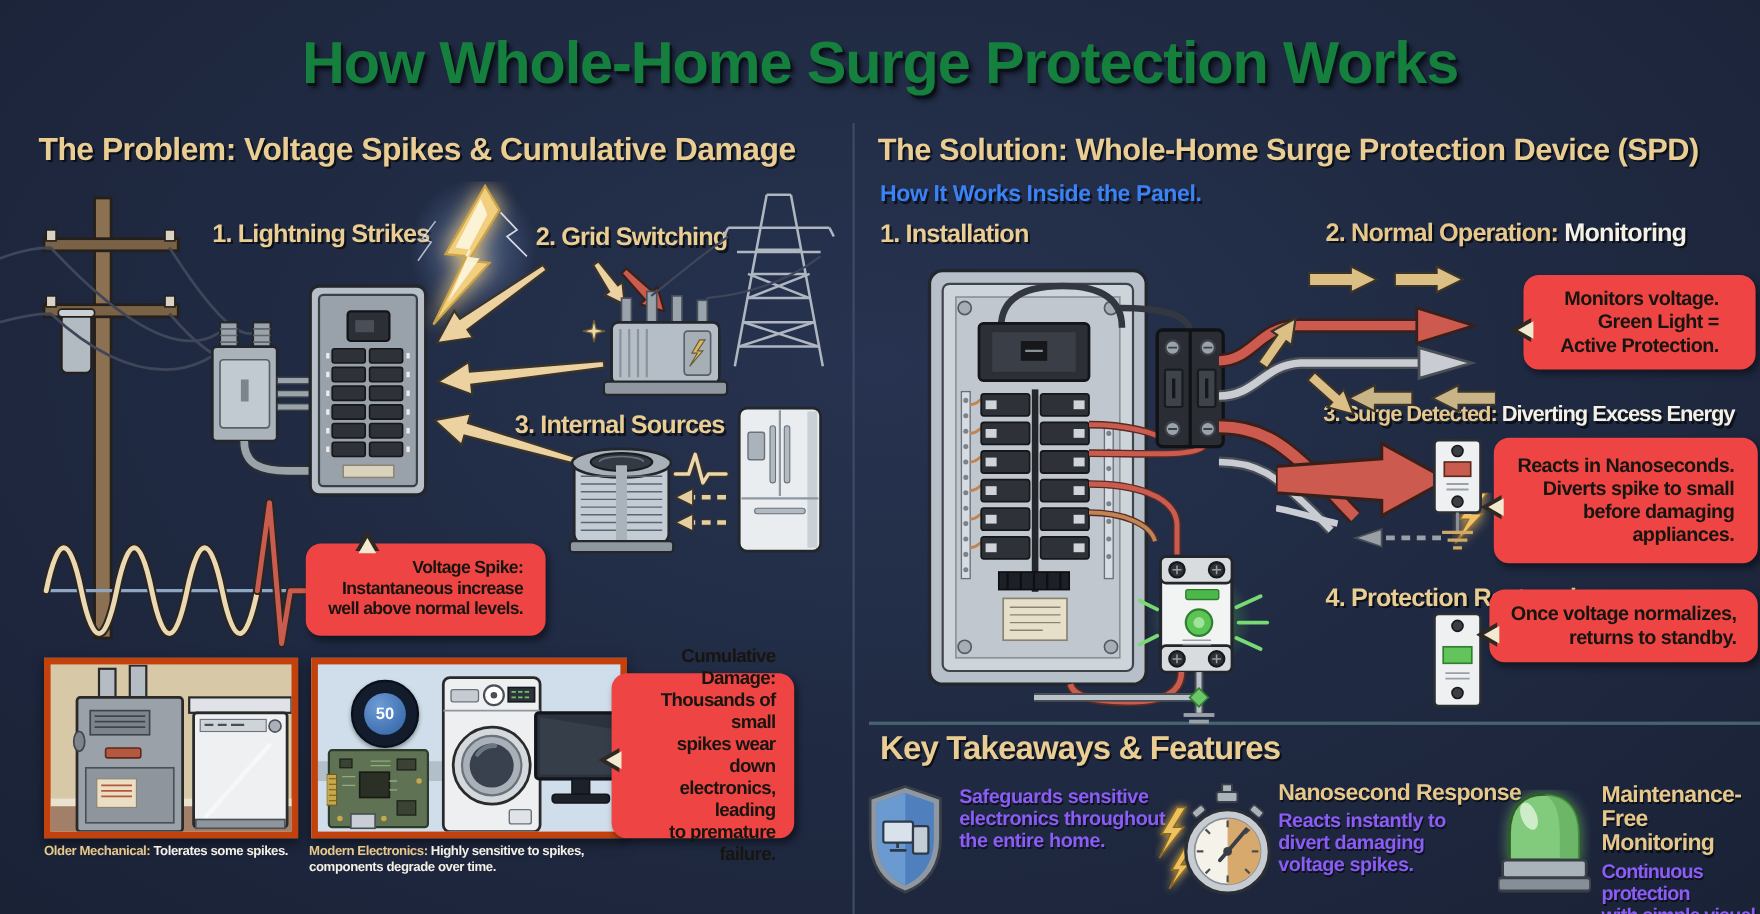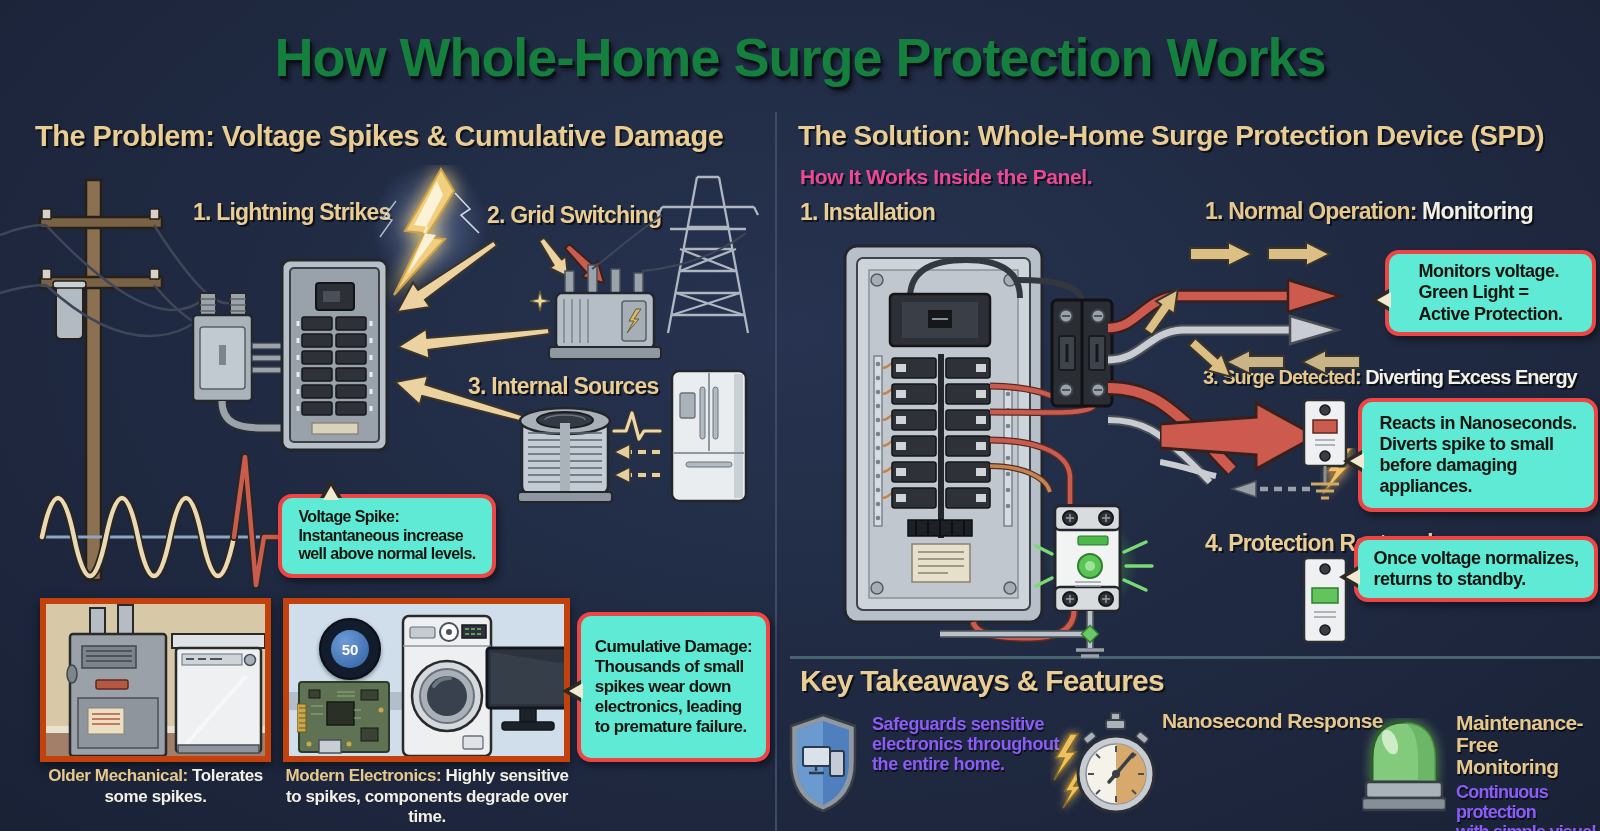--- a/index.html
+++ b/index.html
@@ -3,47 +3,47 @@
 <meta charset="utf-8">
 <style>
   html,body{margin:0;padding:0;}
   body{
     width:1600px;height:831px;overflow:hidden;position:relative;
     background:radial-gradient(ellipse at 50% 40%, #273350 0%, #1f2941 55%, #1a2236 100%);
     font-family:"Liberation Sans", sans-serif;font-weight:bold;
   }
   .abs{position:absolute;}
   .gold{color:#e9cd92;}
-  .white{color:#ec4899;}
+  .white{color:#3b82f6;}
   .shadow{text-shadow:2px 2px 0 rgba(0,0,0,.6);}
   #title{top:26px;left:0;width:1600px;text-align:center;font-size:54px;letter-spacing:-1px;color:#15803d;
          text-shadow:2px 3px 0 #0b0f1c,4px 5px 4px rgba(0,0,0,.5);}
   .sect-h{font-size:29px;letter-spacing:-.5px;white-space:nowrap;}
   .sub-h{font-size:21px;letter-spacing:-.4px;white-space:nowrap;}
   .step{font-size:23px;letter-spacing:-.8px;white-space:nowrap;}
   .step-sm{font-size:20px;letter-spacing:-1px;white-space:nowrap;}
   .lead{color:#e6c88c;}
   .rest{color:#f3f0e6;}
   .vdivider{left:775px;top:112px;width:2px;height:719px;background:#3d4a66;}
   .hdivider{left:790px;top:656px;width:810px;height:3px;background:#47636f;}
   .callout{
-    background:#5eead4;border:4px solid #ef4444;border-radius:14px;color:#16150f;
-    display:flex;align-items:center;justify-content:center;text-align:left;
+    background:#ef4444;border:7px solid #ef4444;border-radius:14px;color:#16150f;
+    display:flex;align-items:center;justify-content:center;text-align:right;
     white-space:pre-line;box-shadow:3px 4px 7px rgba(0,0,0,.45);
     font-size:18px;line-height:1.18;letter-spacing:-.5px;padding:8px 10px;box-sizing:border-box;
   }
   .tail-left::before{content:"";position:absolute;left:-19px;top:45%;
     border-top:11px solid transparent;border-bottom:11px solid transparent;border-right:19px solid #2e2a23;}
   .tail-left::after{content:"";position:absolute;left:-12px;top:calc(45% + 3px);
     border-top:8px solid transparent;border-bottom:8px solid transparent;border-right:14px solid #f2e9d1;}
   .tail-up::before{content:"";position:absolute;top:-19px;left:38px;
     border-left:11px solid transparent;border-right:11px solid transparent;border-bottom:19px solid #2e2a23;}
   .tail-up::after{content:"";position:absolute;top:-12px;left:41px;
     border-left:8px solid transparent;border-right:8px solid transparent;border-bottom:14px solid #f2e9d1;}
-  .caption{font-size:17px;line-height:1.22;text-align:center;letter-spacing:-.4px;}
+  .caption{font-size:12px;line-height:1.22;letter-spacing:-.4px;}
   .photo{border:6px solid #c2410c;box-shadow:0 4px 10px rgba(0,0,0,.5);box-sizing:border-box;overflow:hidden;}
   .feat-title{font-size:21px;line-height:1.05;color:#e6c88c;letter-spacing:-.6px;white-space:pre-line;text-shadow:1px 2px 0 rgba(0,0,0,.6);}
   .feat-body{font-size:18px;line-height:1.12;color:#8b5cf6;letter-spacing:-.4px;white-space:pre-line;margin-top:4px;text-shadow:1px 2px 0 rgba(0,0,0,.6);}
   svg{display:block;}
   .thermo{width:58px;height:58px;border-radius:50%;background:#131c2d;border:2px solid #0a0f1a;
     display:flex;align-items:center;justify-content:center;box-shadow:0 2px 4px rgba(0,0,0,.4);}
   .thermo-inner{width:38px;height:38px;border-radius:50%;
     background:radial-gradient(circle at 35% 30%, #6d9bd6, #3e6faf 75%);
     display:flex;align-items:center;justify-content:center;color:#fff;font-size:15px;}
   .counter-band{position:absolute;left:0;top:88px;width:100%;height:18px;background:#a8b4bf;opacity:.75;}
@@ -59,21 +59,21 @@
 <div class="abs sect-h gold shadow" style="left:35px;top:120px;">The Problem: Voltage Spikes &amp; Cumulative Damage</div>
 <div class="abs sect-h gold shadow" style="left:798px;top:120px;font-size:28px;">The Solution: Whole-Home Surge Protection Device (SPD)</div>
 <div class="abs sub-h white shadow" style="left:800px;top:165px;">How It Works Inside the Panel.</div>
 
 <div class="abs step gold shadow" style="left:193px;top:199px;">1. Lightning Strikes</div>
 <div class="abs step gold shadow" style="left:487px;top:202px;">2. Grid Switching</div>
 <div class="abs step gold shadow" style="left:468px;top:373px;">3. Internal Sources</div>
 
 <div class="abs step gold shadow" style="left:800px;top:199px;">1. Installation</div>
 <div class="abs step shadow" style="left:1205px;top:198px;">
-  <span class="lead">1. Normal Operation:</span><span class="rest"> Monitoring</span>
+  <span class="lead">2. Normal Operation:</span><span class="rest"> Monitoring</span>
 </div>
 <div class="abs step-sm shadow" style="left:1203px;top:366px;">
   <span class="lead">3. Surge Detected:</span><span class="rest"> Diverting Excess Energy</span>
 </div>
 <div class="abs step gold shadow" style="left:1205px;top:530px;">4. Protection Restored</div>
 
 <svg class="abs" style="left:0;top:165px;" width="775" height="440" viewBox="0 0 775 440">
   <defs>
     <radialGradient id="bluehalo">
         <stop offset="0%" stop-color="#8aa3cf" stop-opacity=".55"></stop>
@@ -314,21 +314,21 @@
     <rect x="2" y="2" width="82" height="60" rx="3" fill="#2c333e" stroke="#12161c" stroke-width="3"></rect>
     <polygon points="6,6 80,18 80,58 6,58" fill="#3c4552" opacity=".65"></polygon>
     <rect x="35" y="62" width="16" height="14" fill="#1d222a" stroke="#12161c" stroke-width="1.5"></rect>
     <rect x="17" y="76" width="52" height="8" rx="3" fill="#1d222a" stroke="#12161c" stroke-width="1.5"></rect>
   </svg>
 </div>
 <div class="abs caption" style="left:281px;top:766px;width:292px;">
   <span class="lead">Modern Electronics:</span><span class="rest"> Highly sensitive to spikes, components degrade over time.</span>
 </div>
 
-<div class="abs callout tail-left" style="left:577px;top:612px;width:193px;height:150px;font-size:17px;letter-spacing:-.6px;">Cumulative Damage:
+<div class="abs callout tail-left" style="left:556px;top:612px;width:166px;height:150px;font-size:17px;letter-spacing:-.6px;">Cumulative Damage:
 Thousands of small
 spikes wear down
 electronics, leading
 to premature failure.</div>
 
 <svg class="abs" style="left:790px;top:236px;" width="372" height="424" viewBox="0 0 372 424">
   <defs>
     <radialGradient id="gglow">
         <stop offset="0%" stop-color="#7de870" stop-opacity=".8"></stop>
         <stop offset="55%" stop-color="#58c24f" stop-opacity=".3"></stop>
@@ -609,20 +609,23 @@
   <path d="M66,32 A30,30 0 0 1 66,92 Z" fill="#d8a96c"></path>
   <g stroke="#4a4f57" stroke-width="2">
     <path d="M66,34 v6 M66,84 v6 M38,62 h6 M88,62 h6 M46,42 l4,4 M82,78 l4,4 M86,42 l-4,4 M50,78 l-4,4"></path>
   </g>
   <path d="M66,62 L83,42" stroke="#3a3f47" stroke-width="3.5" stroke-linecap="round"></path>
   <path d="M66,62 L59,70" stroke="#3a3f47" stroke-width="3.5" stroke-linecap="round"></path>
   <circle cx="66" cy="62" r="4" fill="#3a3f47"></circle>
 </svg>
 <div class="abs" style="left:1162px;top:710px;width:225px;">
   <div class="feat-title">Nanosecond Response</div>
+  <div class="feat-body">Reacts instantly to
+divert damaging
+voltage spikes.</div>
 </div>
 
 <svg class="abs" style="left:1362px;top:718px;" width="84" height="96" viewBox="0 0 84 96">
   <g style="filter:drop-shadow(0 0 6px rgba(130,202,124,.55))">
     <path d="M10,64 V40 C10,16 22,4 42,4 C62,4 74,16 74,40 V64 Z" fill="#82ca7c" stroke="#2f5c2b" stroke-width="3"></path>
   </g>
   <path d="M42,4 C62,4 74,16 74,40 V64 H56 V40 C56,18 50,8 42,4 Z" fill="#5ea95c" opacity=".6"></path>
   <ellipse cx="28" cy="24" rx="7" ry="13" fill="#d6f0cf" opacity=".9" transform="rotate(-22 28 24)"></ellipse>
   <rect x="4" y="64" width="76" height="16" rx="3" fill="#aab2ba" stroke="#3a3f46" stroke-width="2.5"></rect>
   <rect x="0" y="80" width="84" height="12" rx="3" fill="#868e97" stroke="#3a3f46" stroke-width="2.5"></rect>

